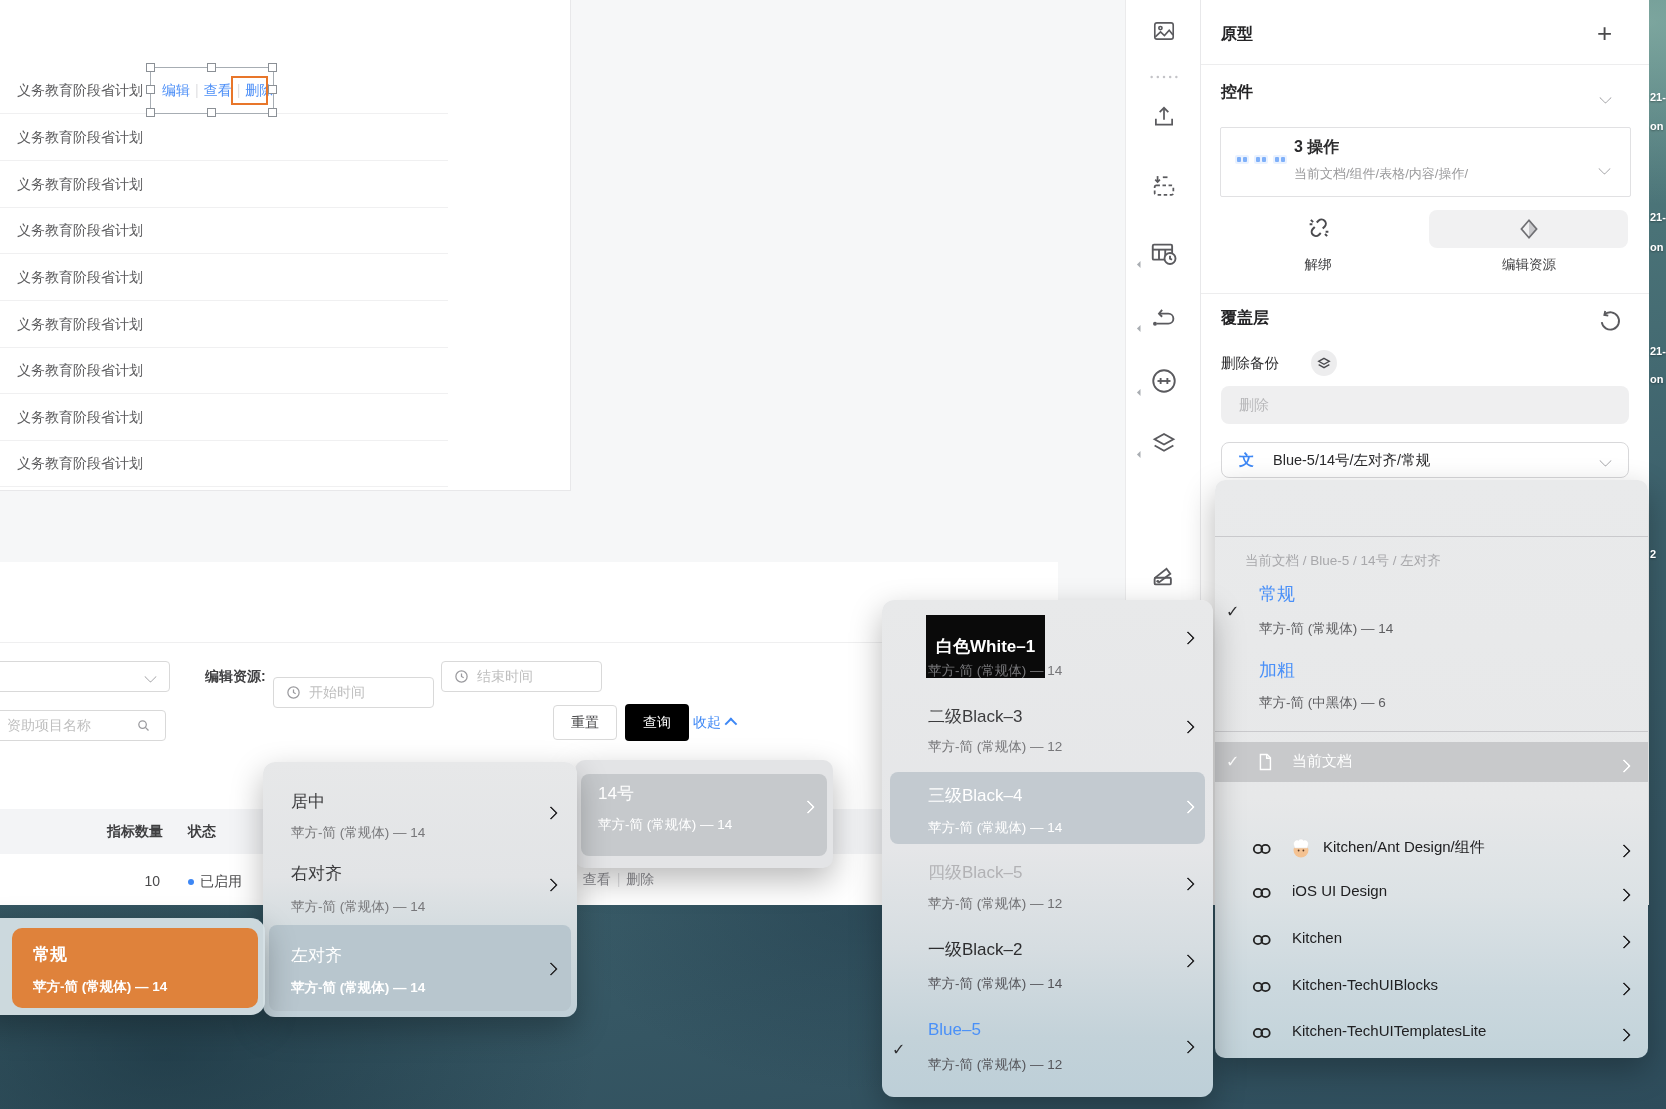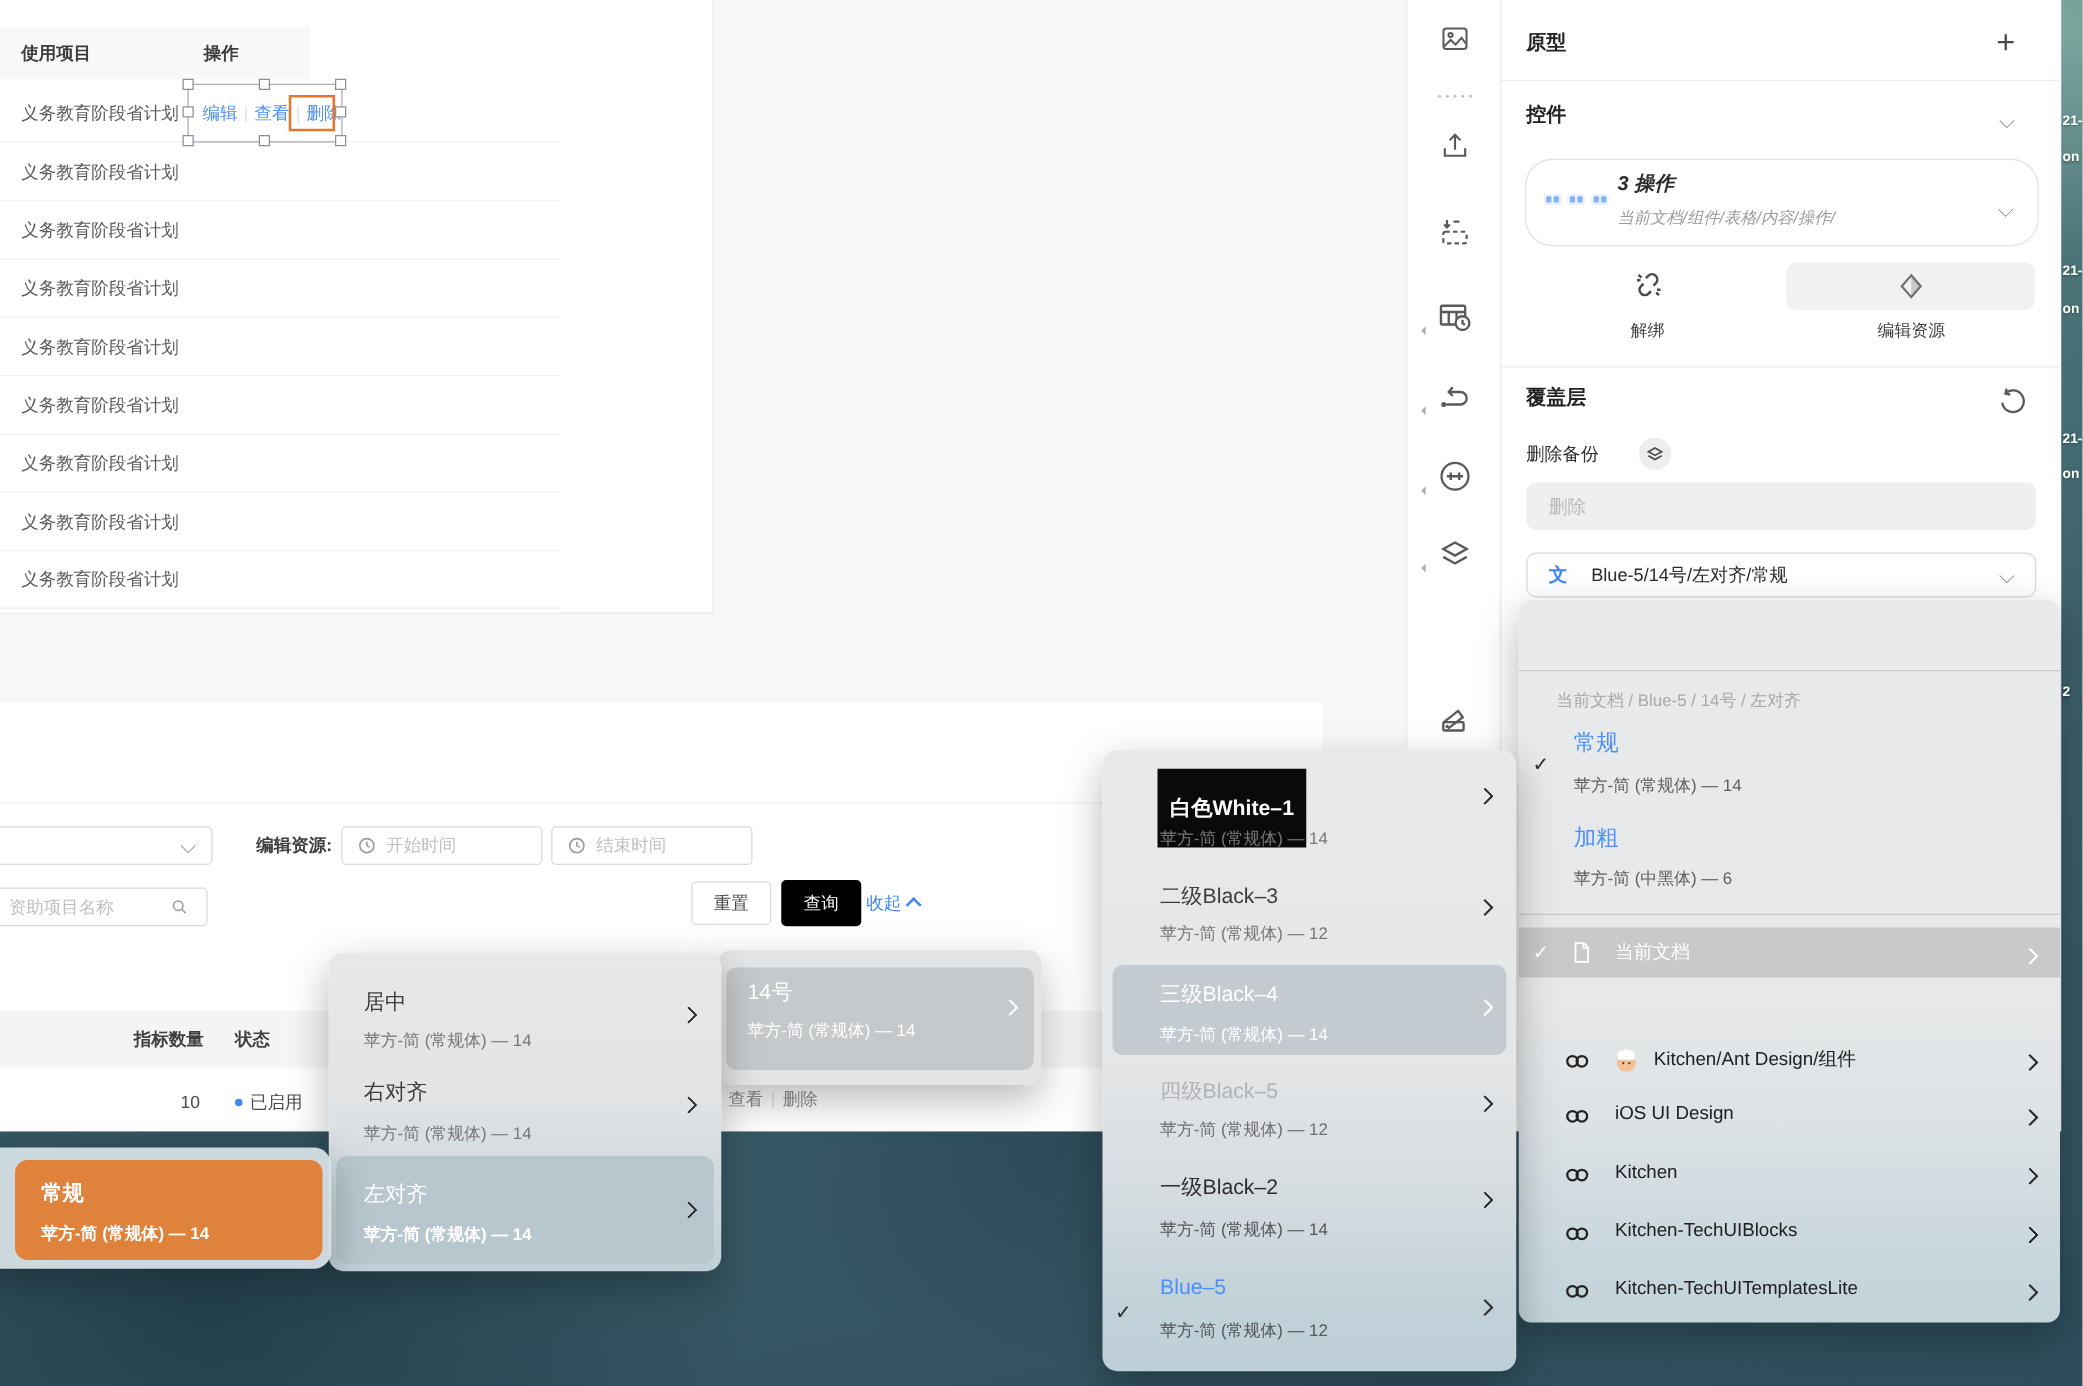--- a/index.html
+++ b/index.html
@@ -37,21 +37,21 @@
   .dotblue{display:inline-block;width:6px;height:6px;border-radius:50%;background:#3D87F5;margin-right:6px;vertical-align:1px;}
   
   .toolbar{position:absolute;left:1125px;top:0;width:75px;height:905px;background:#fff;border-left:1px solid #EBEBEC;}
   .tbi{position:absolute;left:50%;transform:translateX(-50%);width:30px;height:30px;display:flex;align-items:center;justify-content:center;}
   .flyout{position:absolute;left:12px;width:0;height:0;border-left:5px solid #A9ADB2;border-top:5px solid transparent;transform:rotate(45deg);}
   
   .rpanel{position:absolute;left:1200px;top:0;width:448px;height:905px;background:#fff;border-left:1px solid #E8E8EA;}
   .sep{position:absolute;left:0;width:448px;height:1px;background:#EDEDEE;}
   .sect{position:absolute;left:20px;font-size:16px;font-weight:700;color:#232325;}
   .plus{position:absolute;left:396px;font-size:26px;font-weight:300;color:#4a4a4c;line-height:1;}
-  .card{position:absolute;left:19px;top:127px;width:411px;height:70px;border:1px solid #E1E1E3;border-radius:22px;box-sizing:border-box;background:#fff;font-style:italic;}
+  .card{position:absolute;left:19px;top:127px;width:411px;height:70px;border:1px solid #E1E1E3;border-radius:2px;box-sizing:border-box;background:#fff;}
   .minis{position:absolute;left:14px;top:27px;display:flex;gap:5px;}
   .mini{width:14px;height:9px;border-radius:2px;background:#EAF2FF;display:flex;align-items:center;justify-content:center;gap:1.5px;}
   .mini i{display:block;width:4px;height:5px;background:#7FB0F9;border-radius:1px;}
   .cardtitle{position:absolute;left:73px;top:9px;font-size:16px;font-weight:700;color:#2b2b2d;}
   .cardsub{position:absolute;left:73px;top:37px;font-size:13px;color:#9A9A9C;}
   .chev{display:inline-block;width:8px;height:8px;border-top:2.4px solid currentColor;border-right:2.4px solid currentColor;transform:rotate(45deg);border-radius:1px;}
   .chevdn{display:inline-block;width:8px;height:8px;border-top:1.6px solid #8c8c90;border-right:1.6px solid #8c8c90;transform:rotate(135deg);border-radius:1px;}
   .iconbtn-label{position:absolute;font-size:13.5px;color:#3f3f41;transform:translateX(-50%);}
   .editres-bg{position:absolute;left:228px;top:210px;width:199px;height:38px;background:#F1F1F2;border-radius:8px;}
   .grayfield{position:absolute;left:20px;top:386px;width:408px;height:38px;background:#EFEFF0;border-radius:8px;display:flex;align-items:center;font-size:15px;color:#B9B9BB;box-sizing:border-box;padding-left:18px;}
@@ -81,24 +81,20 @@
   svg{display:block;}
 </style>
 </head>
 <body>
 
 <div class="screen">
 
   <div class="appwin">
 
     <div class="artboard-top">
-      <div class="tbl-head">
-        <div class="c1">使用项目</div>
-        <div class="c2">操作</div>
-      </div>
       <div class="trow" style="top:82px">义务教育阶段省计划</div>
       <div class="trow" style="top:129px">义务教育阶段省计划</div>
       <div class="trow" style="top:176px">义务教育阶段省计划</div>
       <div class="trow" style="top:222px">义务教育阶段省计划</div>
       <div class="trow" style="top:269px">义务教育阶段省计划</div>
       <div class="trow" style="top:316px">义务教育阶段省计划</div>
       <div class="trow" style="top:362px">义务教育阶段省计划</div>
       <div class="trow" style="top:409px">义务教育阶段省计划</div>
       <div class="trow" style="top:455px">义务教育阶段省计划</div>
       <div class="tsep" style="top:113px"></div>
@@ -126,21 +122,21 @@
       <div class="hd" style="left:268px;top:108px"></div>
     </div>
 
     <div class="artboard-bot">
       <div class="hairline"></div>
 
       <div class="inp" style="left:-12px;top:99px;width:182px;justify-content:flex-end;padding-right:14px">
           <span class="chevdn"></span>
         </div>
       <div class="lbl" style="left:205px;top:106px;font-weight:700;color:#3f3f41">编辑资源:</div>
-      <div class="inp" style="left:273px;top:99px;width:161px;padding-left:12px;gap:8px">
+      <div class="inp" style="left:273px;top:115px;width:161px;padding-left:12px;gap:8px">
         <svg width="15" height="15" viewBox="0 0 24 24" fill="none" stroke="#9a9a9e" stroke-width="2">
             <circle cx="12" cy="12" r="9"></circle>
             <path d="M12 7v5l3.5 2"></path>
           </svg>
         <span>开始时间</span>
       </div>
       <div class="inp" style="left:441px;top:99px;width:161px;padding-left:12px;gap:8px">
         <svg width="15" height="15" viewBox="0 0 24 24" fill="none" stroke="#9a9a9e" stroke-width="2">
             <circle cx="12" cy="12" r="9"></circle>
             <path d="M12 7v5l3.5 2"></path>

